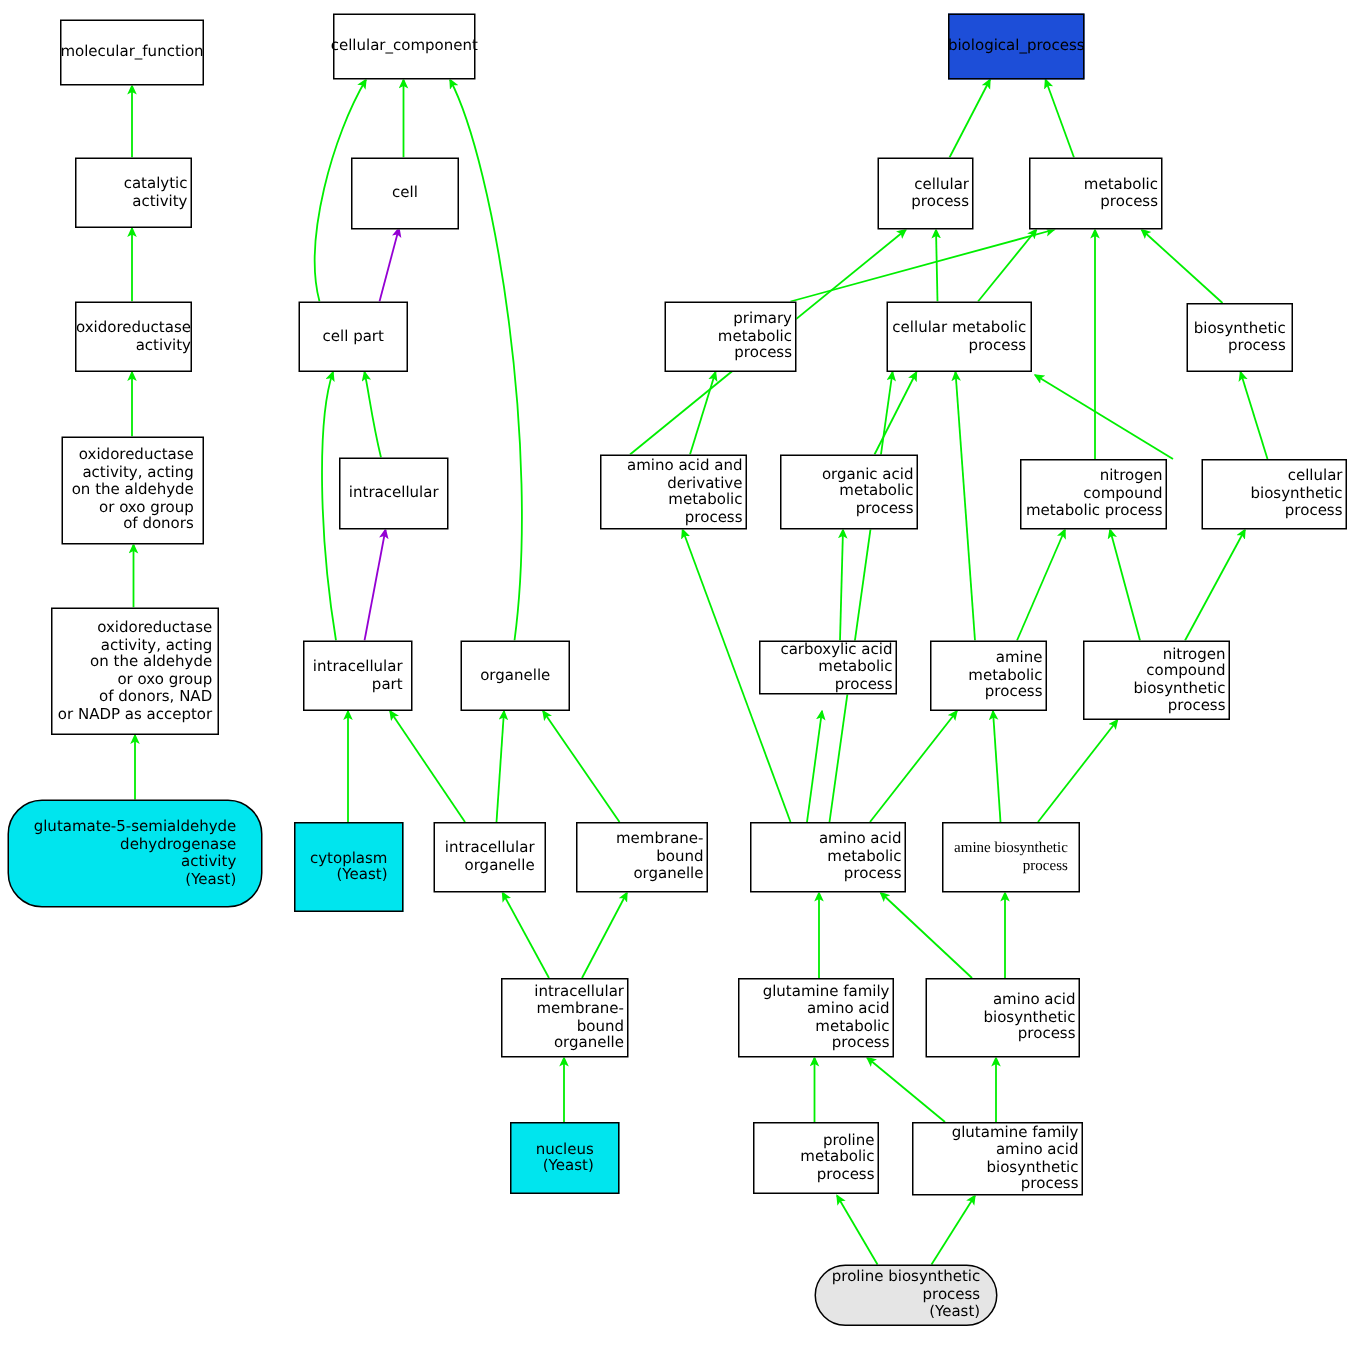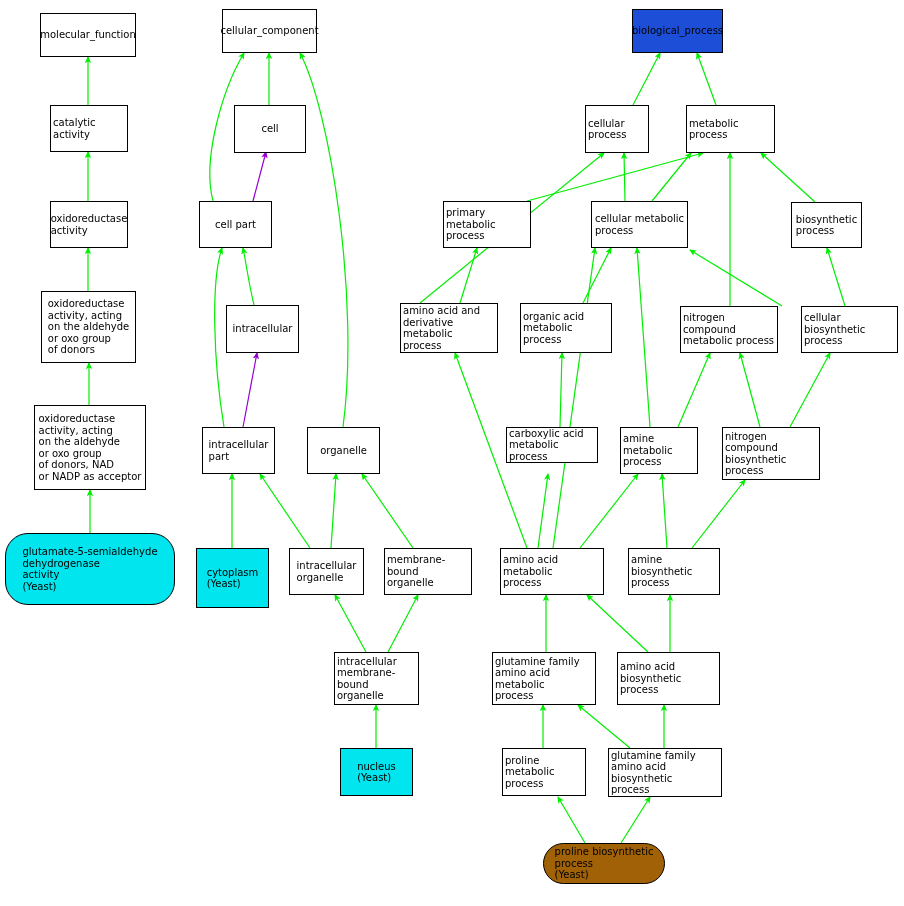--- a/index.html
+++ b/index.html
@@ -24,21 +24,21 @@
     pointer-events: none;
   }
   .node {
     position: absolute;
     box-sizing: border-box;
     border: 1px solid #000000;
     background: #ffffff;
     display: flex;
     align-items: center;
     justify-content: center;
-    text-align: left;
+    text-align: right;
     font-size: 10px;
     line-height: 11.5px;
     color: #000000;
     white-space: pre-line;
     padding: 0 2px;
     z-index: 2;
   }
   .node.highlight {
     background: #00E5EE;
   }
@@ -165,29 +165,29 @@
 process</div>
       <div class="node" style="left: 506px; top: 427px; width: 92px; height: 36px; background: rgb(255, 255, 255); border-color: rgb(0, 0, 0); color: rgb(0, 0, 0);">carboxylic acid
 metabolic process</div>
       <div class="node" style="left: 620px; top: 427px; width: 78px; height: 47px; background: rgb(255, 255, 255); border-color: rgb(0, 0, 0); color: rgb(0, 0, 0);">amine metabolic
 process</div>
       <div class="node" style="left: 722px; top: 427px; width: 98px; height: 53px; background: rgb(255, 255, 255); border-color: rgb(0, 0, 0); color: rgb(0, 0, 0);">nitrogen compound
 biosynthetic
 process</div>
       <div class="node" style="left: 500px; top: 548px; width: 104px; height: 47px; background: rgb(255, 255, 255); border-color: rgb(0, 0, 0); color: rgb(0, 0, 0);">amino acid metabolic
 process</div>
-      <div class="node" style="left: 628px; top: 548px; width: 92px; height: 47px; background: rgb(255, 255, 255); border-color: rgb(0, 0, 0); color: rgb(0, 0, 0);">amine biosynthetic
+      <div class="node" style="left: 628px; top: 548px; width: 92px; height: 47px; background: rgb(255, 255, 255); border-color: rgb(0, 0, 0); color: rgb(0, 0, 0); font-family: Liberation Serif, serif;">amine biosynthetic
 process</div>
       <div class="node" style="left: 492px; top: 652px; width: 104px; height: 53px; background: rgb(255, 255, 255); border-color: rgb(0, 0, 0); color: rgb(0, 0, 0);">glutamine family
 amino acid metabolic
 process</div>
       <div class="node" style="left: 617px; top: 652px; width: 103px; height: 53px; background: rgb(255, 255, 255); border-color: rgb(0, 0, 0); color: rgb(0, 0, 0);">amino acid biosynthetic
 process</div>
       <div class="node" style="left: 502px; top: 748px; width: 84px; height: 48px; background: rgb(255, 255, 255); border-color: rgb(0, 0, 0); color: rgb(0, 0, 0);">proline metabolic
 process</div>
       <div class="node" style="left: 608px; top: 748px; width: 114px; height: 49px; background: rgb(255, 255, 255); border-color: rgb(0, 0, 0); color: rgb(0, 0, 0);">glutamine family
 amino acid biosynthetic
 process</div>
-      <div class="node highlight" style="left: 543px; top: 843px; width: 122px; height: 41px; background: #a16207; border-color: rgb(0, 0, 0); color: rgb(0, 0, 0); border-radius: 26px;">proline biosynthetic
+      <div class="node highlight" style="left: 543px; top: 843px; width: 122px; height: 41px; background: #e5e5e5; border-color: rgb(0, 0, 0); color: rgb(0, 0, 0); border-radius: 26px;">proline biosynthetic
 process
 (Yeast)</div>
     </div>
 </div>
 
 </body></html>

